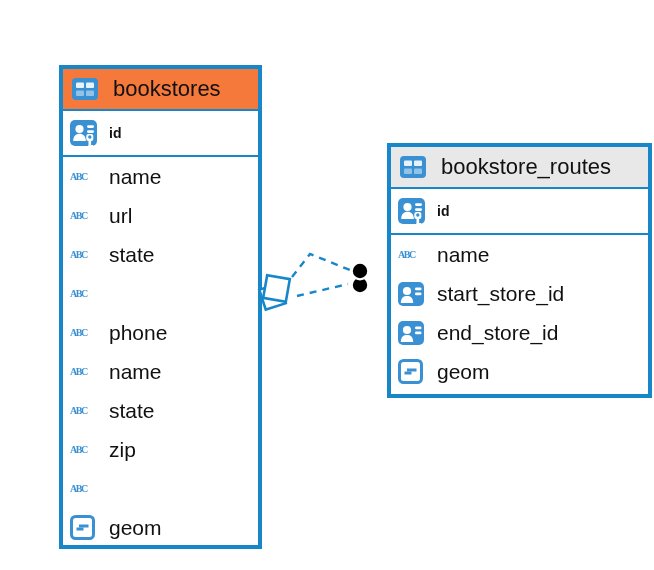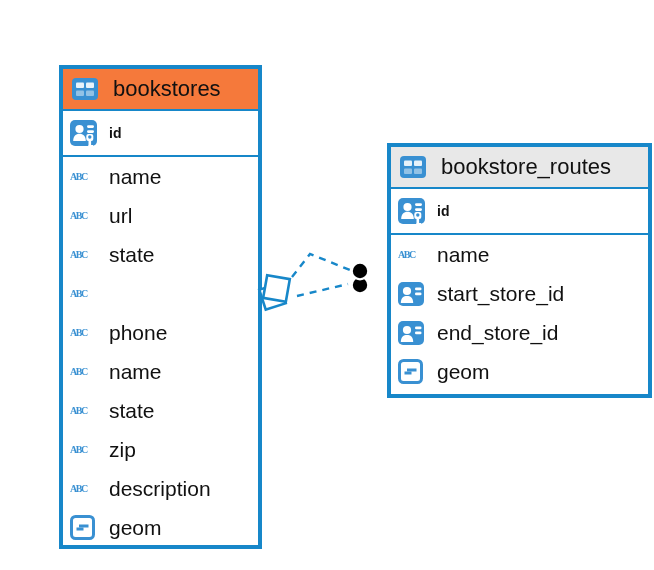--- a/index.html
+++ b/index.html
@@ -140,21 +140,20 @@
         <div class="erd-row">
           <span class="icon-box">
             <span class="abc">ABC</span>
           </span>
           <span class="col-label">zip</span>
         </div>
         <div class="erd-row">
           <span class="icon-box">
             <span class="abc">ABC</span>
           </span>
-          <span class="col-label">description</span>
         </div>
         <div class="erd-row">
           <span class="icon-box">
             <svg width="25" height="25" viewBox="0 0 25 25">
               <rect x="1.5" y="1.5" width="22" height="22" rx="4" fill="#fff" stroke="#3990D2" stroke-width="3"></rect>
               <rect x="9" y="9.5" width="9.5" height="3" fill="#3990D2"></rect>
               <rect x="6.5" y="12.5" width="7" height="3" fill="#3990D2"></rect>
             </svg>
           </span>
           <span class="col-label">geom</span>

